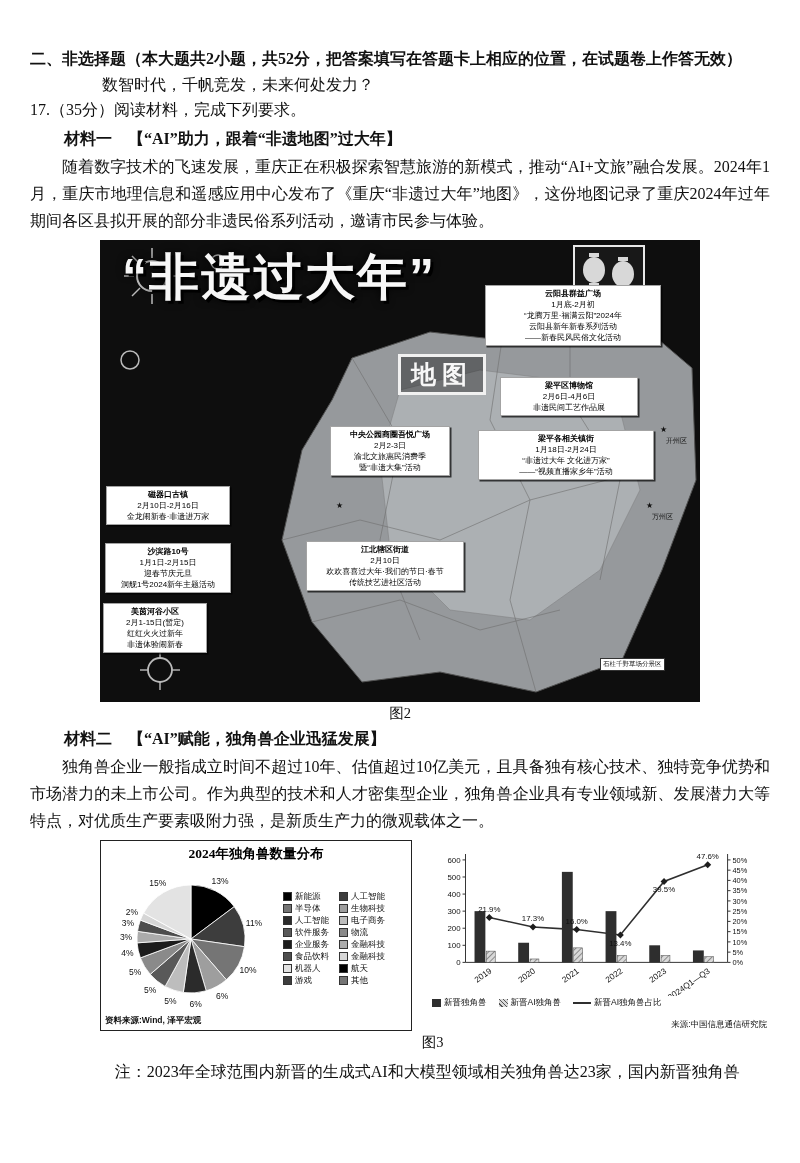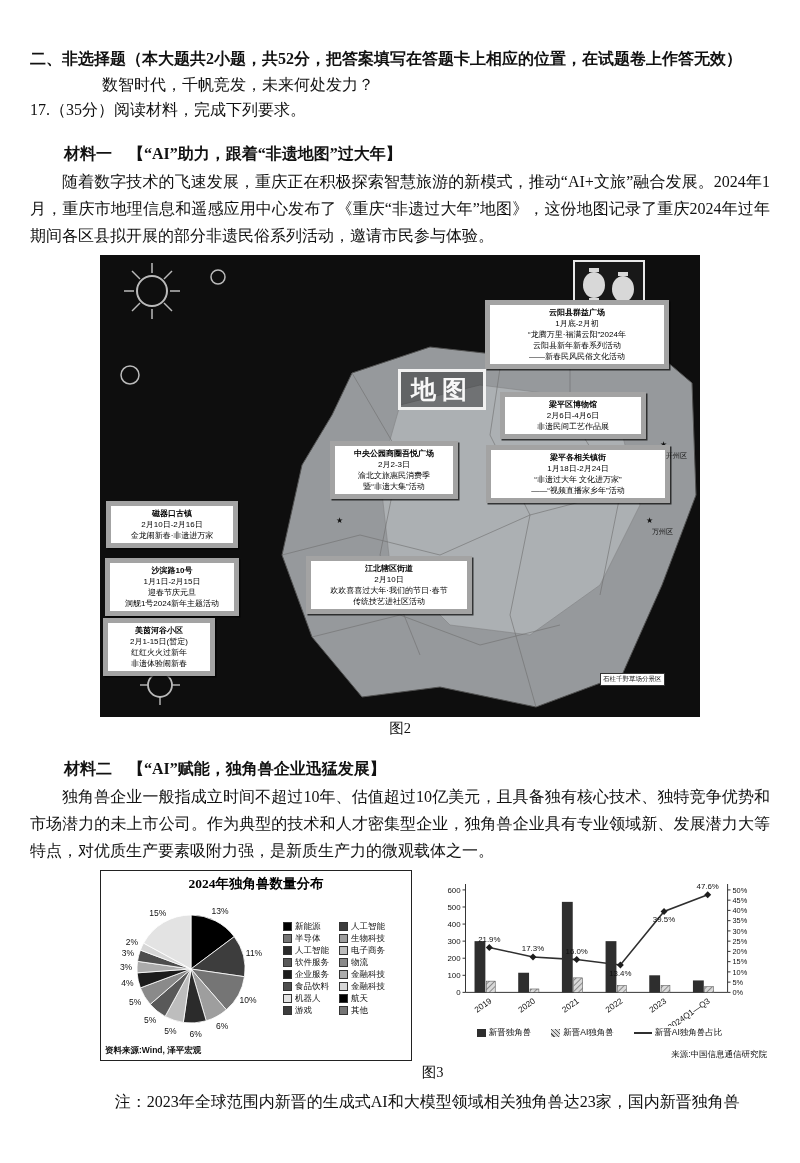--- a/index.html
+++ b/index.html
@@ -2,39 +2,39 @@
 <html><head>
 <meta charset="utf-8">
 <style>
   html,body{margin:0;padding:0;background:#d9d9d9;}
   .page{width:800px;height:1163px;background:#ffffff;position:relative;margin:0 auto;
         font-family:"Liberation Serif","DejaVu Serif",serif;color:#111;overflow:hidden;}
   .content{padding:46px 30px 0 30px;}
   .line{font-size:16px;line-height:1.6;}
   .bold{font-weight:bold;}
   .quote{padding-left:72px;}
-  .material-title{padding-left:34px;font-weight:bold;font-size:16px;line-height:1.7;margin-top:17px;}
+  .material-title{padding-left:34px;font-weight:bold;font-size:16px;line-height:1.7;margin-top:2px;}
   .para{font-size:16px;line-height:1.7;text-align:justify;text-indent:2em;margin:1px 0 0 0;}
 
   
   .map-figure{position:relative;width:600px;height:462px;margin:5px 0 2px 70px;
               background:#0e0e0e;overflow:hidden;font-family:"Liberation Sans","DejaVu Sans",sans-serif;}
   .map-bg{position:absolute;left:0;top:0;}
   .map-title{position:absolute;left:22px;top:4px;font-size:50px;font-weight:bold;color:#f7f7f7;
              letter-spacing:2px;text-shadow:3px 3px 0 #000,0 0 8px #000;white-space:nowrap;}
   .map-sub{position:absolute;left:92px;top:64px;font-size:34px;font-weight:bold;color:#f7f7f7;
            letter-spacing:9px;text-shadow:2px 2px 0 #000;white-space:nowrap;}
   .map-badge{position:absolute;left:298px;top:114px;font-size:25px;font-weight:bold;color:#f7f7f7;
              border:3px solid #f1f1f1;padding:1px 10px;letter-spacing:6px;background:rgba(0,0,0,.35);}
-  .mb{position:absolute;background:#fff;border:5px solid #a3a3a3;font-size:8px;line-height:1.38;
+  .mb{position:absolute;background:#fff;border:1px solid #a3a3a3;font-size:8px;line-height:1.38;
       padding:2px 3px;text-align:center;white-space:pre-line;color:#000;box-shadow:1.5px 1.5px 0 rgba(0,0,0,.7);}
   .mb::first-line{font-weight:bold;}
   .mb1{left:385px;top:45px;width:168px;}
   .mb2{left:400px;top:137px;width:130px;}
-  .mb3{left:386px;top:190px;width:168px;}
+  .mb3{left:378px;top:190px;width:168px;}
   .mb4{left:230px;top:186px;width:112px;}
   .mb5{left:6px;top:246px;width:116px;}
   .mb6{left:160px;top:246px;width:162px;}
   .mb7{left:5px;top:303px;width:118px;}
   .mb8{left:206px;top:301px;width:150px;}
   .mb9{left:3px;top:363px;width:96px;}
   .mlabel{position:absolute;font-size:7px;color:#161616;}
   .mlabel-a{left:566px;top:196px;}
   .mlabel-b{left:552px;top:272px;}
   .mlabel-c{left:500px;top:418px;border:1px solid #333;background:#fff;padding:1px 2px;font-size:6.5px;}
@@ -49,21 +49,21 @@
              font-family:"Liberation Serif","DejaVu Serif",serif;}
   .pie-row{display:flex;align-items:center;gap:2px;}
   #pie-svg{width:176px;height:150px;flex:none;}
   .pie-legend{display:grid;grid-template-columns:auto auto;column-gap:10px;row-gap:3px;
               font-size:8.5px;line-height:1;align-content:center;}
   .pleg-item{display:flex;align-items:center;white-space:nowrap;}
   .pleg-swatch{display:inline-block;width:7px;height:7px;margin-right:3px;border:0.5px solid #333;flex:none;}
   .pie-source{font-size:8.5px;font-weight:bold;margin-top:2px;}
   .bar-box{width:335px;display:flex;flex-direction:column;justify-content:flex-end;}
   #bar-svg{width:335px;height:150px;}
-  .bar-legend{display:flex;justify-content:center;gap:20px;font-size:8.5px;align-items:center;margin-top:1px;}
+  .bar-legend{display:flex;gap:12px;font-size:8.5px;align-items:center;margin-top:1px;}
   .bleg-item{display:flex;align-items:center;gap:3px;white-space:nowrap;}
   .bleg-swatch{display:inline-block;width:9px;height:8px;flex:none;}
   .bleg-line{display:inline-block;width:18px;height:7px;flex:none;
              background:linear-gradient(to bottom,transparent 2.5px,#2f2f2f 2.5px 4.5px,transparent 4.5px);}
   .bar-source{font-size:8.5px;text-align:right;margin-top:10px;}
   .note{font-size:16px;line-height:1.7;margin:6px 0 0 0;text-indent:5.3em;text-align:justify;}
 </style>
 </head>
 <body>
 
@@ -124,20 +124,21 @@
           <ellipse cx="494" cy="30" rx="11" ry="13" fill="#d8d8d8"></ellipse>
           <rect x="489" y="43" width="10" height="4" fill="#d8d8d8"></rect>
           <line x1="494" y1="47" x2="494" y2="56" stroke="#d8d8d8" stroke-width="1.5"></line>
           <rect x="518" y="17" width="10" height="4" fill="#d8d8d8"></rect>
           <ellipse cx="523" cy="34" rx="11" ry="13" fill="#d8d8d8"></ellipse>
           <rect x="518" y="47" width="10" height="4" fill="#d8d8d8"></rect>
           <line x1="523" y1="51" x2="523" y2="59" stroke="#d8d8d8" stroke-width="1.5"></line>
         </g>
       </svg>
 
+      <div class="map-title">“非遗过大年”</div>
       <div class="map-badge">地图</div>
 
       <div class="mb mb1">云阳县群益广场
 1月底-2月初
 “龙腾万里·福满云阳”2024年
 云阳县新年新春系列活动
 ——新春民风民俗文化活动</div>
       <div class="mb mb2">梁平区博物馆
 2月6日-4月6日
 非遗民间工艺作品展</div>

